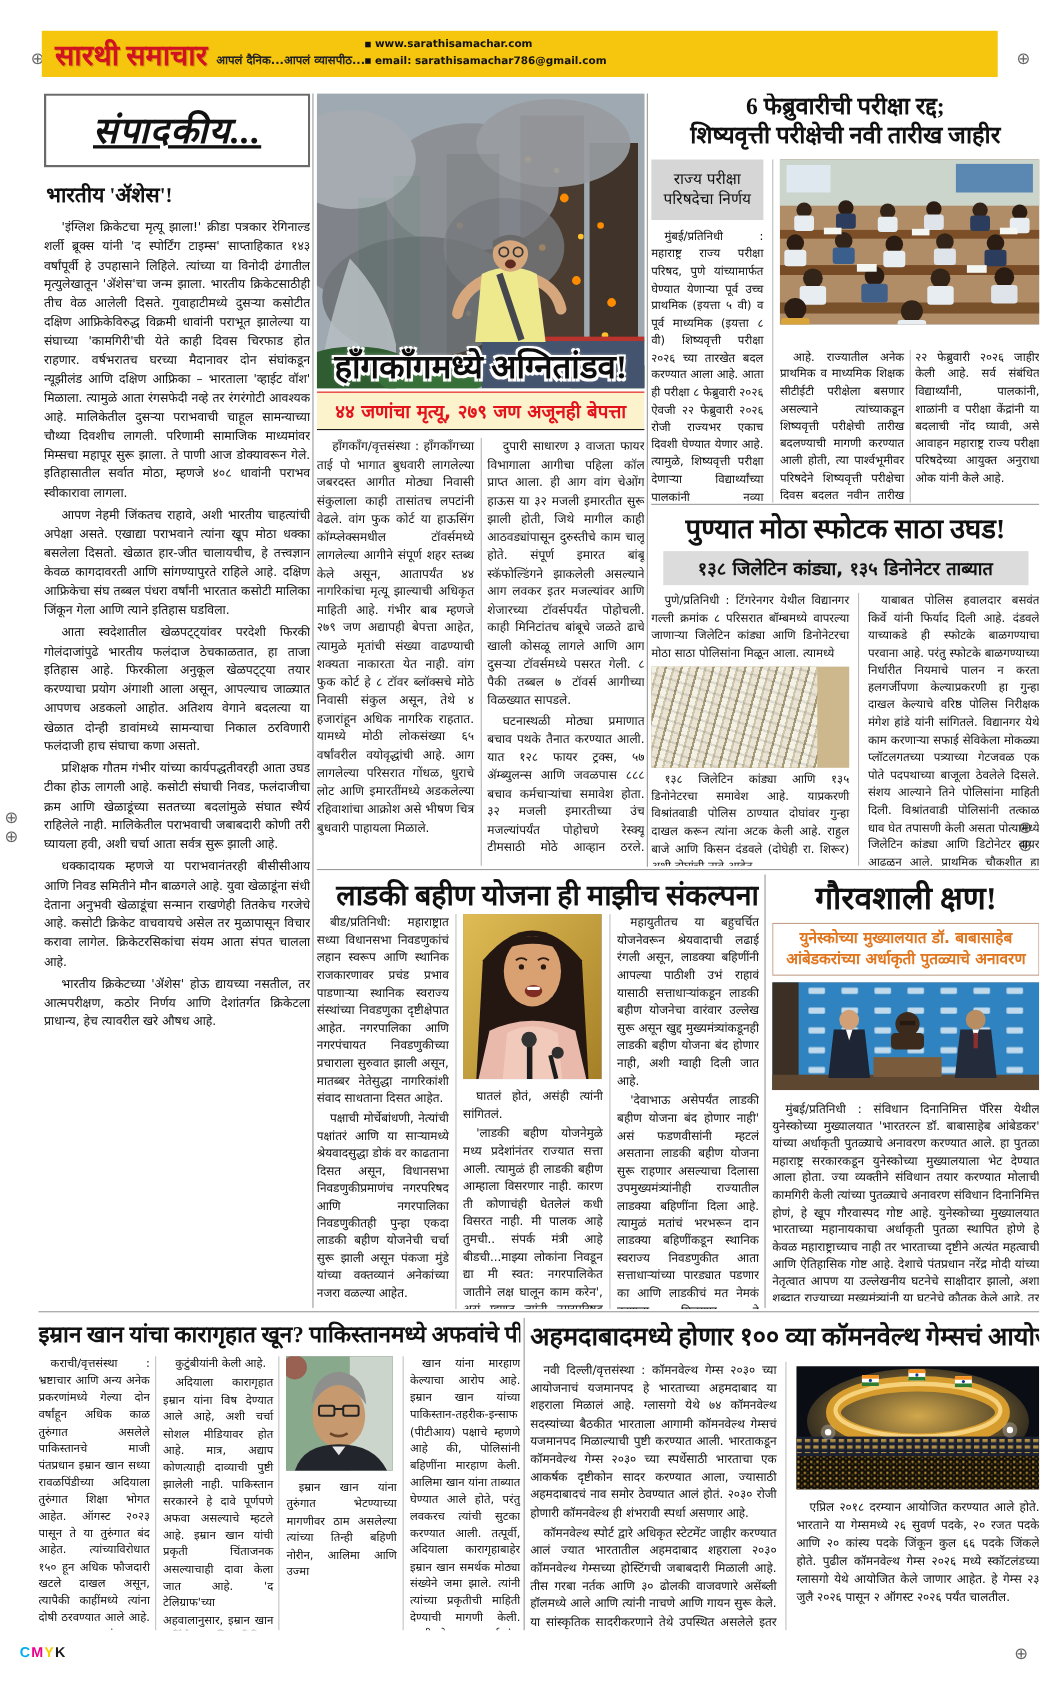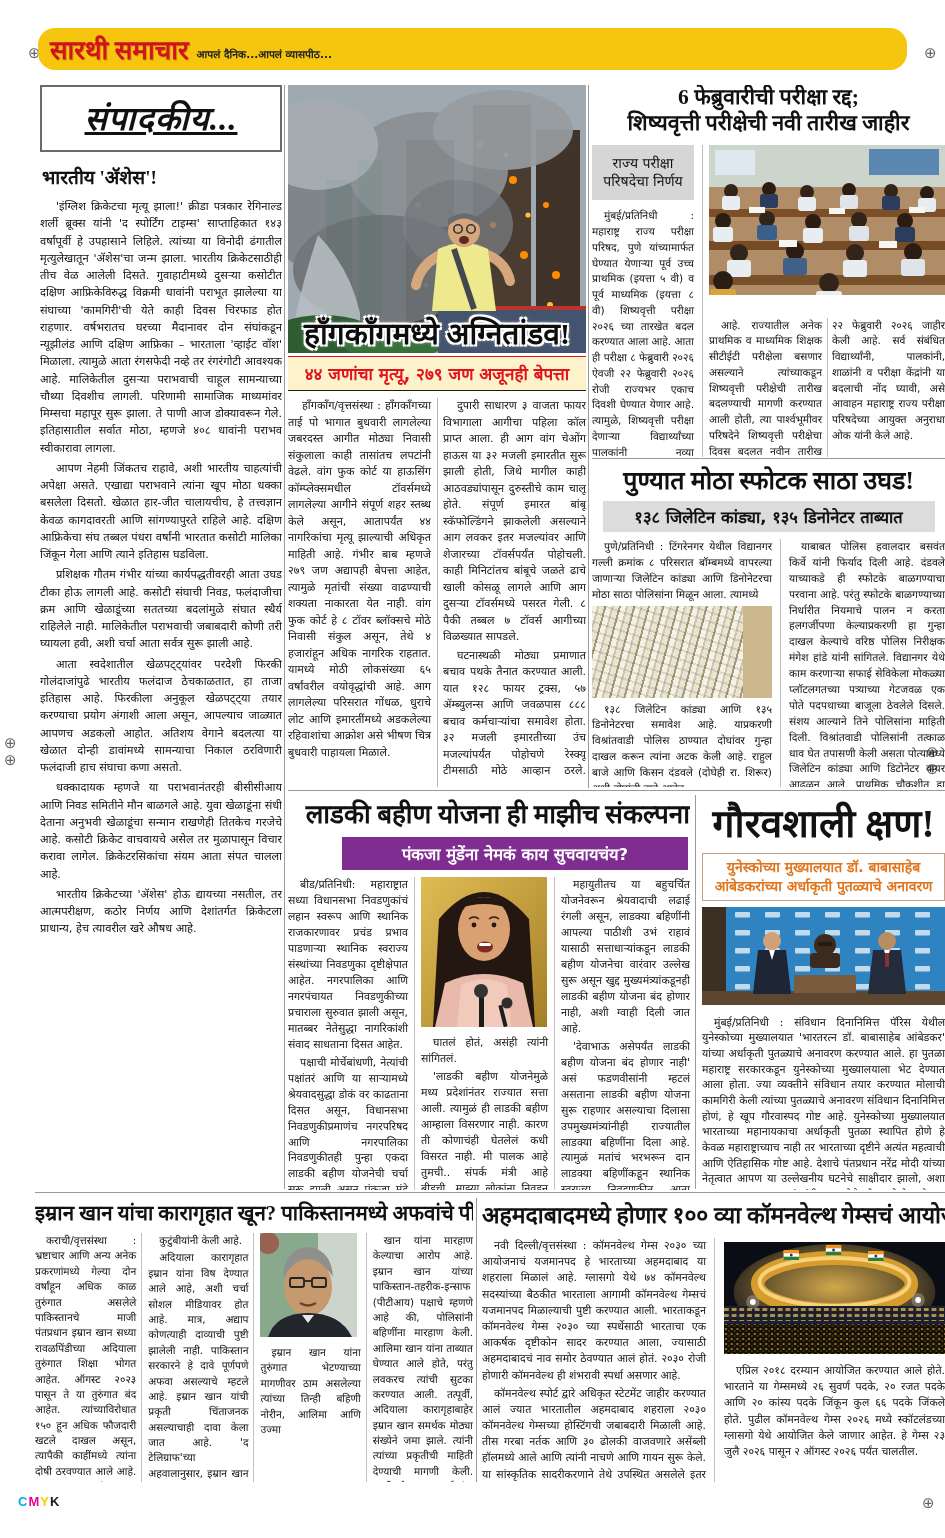--- a/index.html
+++ b/index.html
@@ -7,21 +7,21 @@
   .page { position:relative; width:945px; height:1538px; background:#fff; overflow:hidden;
           font-family:"DejaVu Sans", sans-serif; color:#111; }
 
   
   .reg { position:absolute; color:#666; font-size:15px; line-height:1; }
   .cmyk { position:absolute; font-size:13px; font-weight:bold; letter-spacing:1px; font-family:"Liberation Sans",sans-serif; }
   .cmyk .c{color:#00adee}.cmyk .m{color:#ec008c}.cmyk .y{color:#f7cf00}.cmyk .k{color:#1a1a1a}
 
   
   .masthead { position:absolute; left:38px; top:28px; width:869px; height:42px; background:#f6c50e;
-              display:flex; align-items:center; padding:0 12px;border-radius:17px; }
+              display:flex; align-items:center; padding:0 12px; }
   .mh-title { font-size:26px; font-weight:800; color:#d01221; font-family:"Liberation Serif",serif;
               text-shadow:1px 1px 0 rgba(120,0,0,.25); white-space:nowrap; }
   .mh-tag { font-size:10.5px; font-weight:bold; color:#222; margin-left:8px; margin-top:10px; white-space:nowrap;}
   .mh-date { flex:1; text-align:center; font-size:14.5px; font-weight:bold; color:#111; white-space:nowrap; }
   .mh-contact { font-size:9.5px; font-weight:bold; color:#111; line-height:1.55; text-align:left; white-space:nowrap;}
   .mh-contact .sq { display:inline-block; width:5px; height:5px; background:#111; margin-right:4px; vertical-align:middle;}
 
   
   .vrule { position:absolute; width:1px; background:#9a9a9a; }
   .hrule { position:absolute; height:1px; background:#9a9a9a; }
@@ -77,21 +77,21 @@
              font-size:16.5px; text-align:center; padding:5px 0; }
   .lb-row { display:flex; }
   .lb-c1 { width:120px; }
   .lb-mid { width:134px; border-left:1px solid #c2c2c2; margin-left:6px; padding-left:6px; }
   .lb-c3 { flex:1; border-left:1px solid #c2c2c2; margin-left:6px; padding-left:6px; }
   .ladki p { font-size:10.8px; line-height:1.48; text-align:justify; text-indent:12px; margin-bottom:2px; }
   .lb-photo { width:126px; height:150px; margin-bottom:4px; }
 
   
   .gaurav { position:absolute; left:702px; top:795px; width:243px; height:395px; overflow:hidden; }
-  .gv-h { font-weight:800; font-size:39px; text-align:center; font-family:"Liberation Serif",serif; }
+  .gv-h { font-weight:800; font-size:29px; text-align:center; font-family:"Liberation Serif",serif; }
   .gv-deck { border:1px solid #c2a08a; margin:5px 0 6px; padding:4px 2px; color:#e0761f; font-weight:bold;
              font-size:14px; text-align:center; line-height:1.35; }
   .gv-photo { width:243px; height:98px; }
   .gv-body { margin-top:6px; height:182px; overflow:hidden; }
   .gaurav p { font-size:10.8px; line-height:1.45; text-align:justify; text-indent:12px; }
 
   
   .imran { position:absolute; left:35px; top:1198px; width:438px; height:284px; overflow:hidden; }
   .ik-h { text-align:center; font-weight:800; font-size:20.5px; font-family:"Liberation Serif",serif; white-space:nowrap;}
   .ik-row { display:flex; margin-top:7px; }
@@ -134,39 +134,43 @@
   <div class="cmyk" style="left:55px;top:47px">
     <span class="c">C</span><span class="m">M</span><span class="y">Y</span><span class="k">K</span>
   </div>
   <div class="cmyk" style="left:18px;top:1494px">
     <span class="c">C</span><span class="m">M</span><span class="y">Y</span><span class="k">K</span>
   </div>
 
   <div class="masthead">
     <span class="mh-title">सारथी समाचार</span>
     <span class="mh-tag">आपलं दैनिक...आपलं व्यासपीठ...</span>
+    <span class="mh-contact">
+      <span><span class="sq"></span><span>www.sarathisamachar.com</span></span><br>
+      <span><span class="sq"></span><span>email: sarathisamachar786@gmail.com</span></span>
+    </span>
   </div>
 
   <div class="vrule" style="left:284px;top:85px;height:1104px"></div>
   <div class="vrule" style="left:588px;top:85px;height:703px"></div>
   <div class="vrule" style="left:695px;top:795px;height:394px"></div>
   <div class="vrule" style="left:476px;top:1198px;height:284px"></div>
   <div class="hrule" style="left:592px;top:458px;width:353px"></div>
   <div class="hrule" style="left:288px;top:790px;width:657px"></div>
   <div class="hrule" style="left:35px;top:1192px;width:910px"></div>
 
   <div class="editorial bt">
     <div class="ed-kickbox">
       <span class="ed-kicker">संपादकीय...</span>
     </div>
     <div class="ed-headline">भारतीय 'ॲशेस'!</div>
     <p>'इंग्लिश क्रिकेटचा मृत्यू झाला!' क्रीडा पत्रकार रेगिनाल्ड शर्ली ब्रूक्स यांनी 'द स्पोर्टिंग टाइम्स' साप्ताहिकात १४३ वर्षांपूर्वी हे उपहासाने लिहिले. त्यांच्या या विनोदी ढंगातील मृत्युलेखातून 'ॲशेस'चा जन्म झाला. भारतीय क्रिकेटसाठीही तीच वेळ आलेली दिसते. गुवाहाटीमध्ये दुसऱ्या कसोटीत दक्षिण आफ्रिकेविरुद्ध विक्रमी धावांनी पराभूत झालेल्या या संघाच्या 'कामगिरी'ची येते काही दिवस चिरफाड होत राहणार. वर्षभरातच घरच्या मैदानावर दोन संघांकडून न्यूझीलंड आणि दक्षिण आफ्रिका – भारताला 'व्हाईट वॉश' मिळाला. त्यामुळे आता रंगसफेदी नव्हे तर रंगरंगोटी आवश्यक आहे. मालिकेतील दुसऱ्या पराभवाची चाहूल सामन्याच्या चौथ्या दिवशीच लागली. परिणामी सामाजिक माध्यमांवर मिम्सचा महापूर सुरू झाला. ते पाणी आज डोक्यावरून गेले. इतिहासातील सर्वात मोठा, म्हणजे ४०८ धावांनी पराभव स्वीकारावा लागला.</p>
     <p>आपण नेहमी जिंकतच राहावे, अशी भारतीय चाहत्यांची अपेक्षा असते. एखाद्या पराभवाने त्यांना खूप मोठा धक्का बसलेला दिसतो. खेळात हार-जीत चालायचीच, हे तत्त्वज्ञान केवळ कागदावरती आणि सांगण्यापुरते राहिले आहे. दक्षिण आफ्रिकेचा संघ तब्बल पंधरा वर्षांनी भारतात कसोटी मालिका जिंकून गेला आणि त्याने इतिहास घडविला.</p>
+    <p>आता स्वदेशातील खेळपट्ट्यांवर परदेशी फिरकी गोलंदाजांपुढे भारतीय फलंदाज ठेचकाळतात, हा ताजा इतिहास आहे. फिरकीला अनुकूल खेळपट्ट्या तयार करण्याचा प्रयोग अंगाशी आला असून, आपल्याच जाळ्यात आपणच अडकलो आहोत. अतिशय वेगाने बदलत्या या खेळात दोन्ही डावांमध्ये सामन्याचा निकाल ठरविणारी फलंदाजी हाच संघाचा कणा असतो.</p>
     <p>प्रशिक्षक गौतम गंभीर यांच्या कार्यपद्धतीवरही आता उघड टीका होऊ लागली आहे. कसोटी संघाची निवड, फलंदाजीचा क्रम आणि खेळाडूंच्या सततच्या बदलांमुळे संघात स्थैर्य राहिलेले नाही. मालिकेतील पराभवाची जबाबदारी कोणी तरी घ्यायला हवी, अशी चर्चा आता सर्वत्र सुरू झाली आहे.</p>
-    <p>आता स्वदेशातील खेळपट्ट्यांवर परदेशी फिरकी गोलंदाजांपुढे भारतीय फलंदाज ठेचकाळतात, हा ताजा इतिहास आहे. फिरकीला अनुकूल खेळपट्ट्या तयार करण्याचा प्रयोग अंगाशी आला असून, आपल्याच जाळ्यात आपणच अडकलो आहोत. अतिशय वेगाने बदलत्या या खेळात दोन्ही डावांमध्ये सामन्याचा निकाल ठरविणारी फलंदाजी हाच संघाचा कणा असतो.</p>
     <p>धक्कादायक म्हणजे या पराभवानंतरही बीसीसीआय आणि निवड समितीने मौन बाळगले आहे. युवा खेळाडूंना संधी देताना अनुभवी खेळाडूंचा सन्मान राखणेही तितकेच गरजेचे आहे. कसोटी क्रिकेट वाचवायचे असेल तर मुळापासून विचार करावा लागेल. क्रिकेटरसिकांचा संयम आता संपत चालला आहे.</p>
     <p>भारतीय क्रिकेटच्या 'ॲशेस' होऊ द्यायच्या नसतील, तर आत्मपरीक्षण, कठोर निर्णय आणि देशांतर्गत क्रिकेटला प्राधान्य, हेच त्यावरील खरे औषध आहे.</p>
   </div>
 
   <div class="hk">
     <div class="hk-photowrap">
       <svg class="photo" width="298" height="268" viewBox="0 0 298 268">
         <rect width="298" height="268" fill="#9fa9b1"></rect>
         <rect x="118" y="55" width="48" height="200" fill="#43382e"></rect>
         <rect x="185" y="20" width="58" height="235" fill="#4a3c31"></rect>
@@ -345,21 +349,20 @@
         <p>१३८ जिलेटिन कांड्या आणि १३५ डिनोनेटरचा समावेश आहे. याप्रकरणी विश्रांतवाडी पोलिस ठाण्यात दोघांवर गुन्हा दाखल करून त्यांना अटक केली आहे. राहुल बाजे आणि किसन दंडवले (दोघेही रा. शिरूर) अशी दोघांची नावे आहेत.</p>
       </div>
       <div class="pn-b">
         <p>याबाबत पोलिस हवालदार बसवंत किर्वे यांनी फिर्याद दिली आहे. दंडवले याच्याकडे ही स्फोटके बाळगण्याचा परवाना आहे. परंतु स्फोटके बाळगण्याच्या निर्धारीत नियमाचे पालन न करता हलगर्जीपणा केल्याप्रकरणी हा गुन्हा दाखल केल्याचे वरिष्ठ पोलिस निरीक्षक मंगेश हांडे यांनी सांगितले. विद्यानगर येथे काम करणाऱ्या सफाई सेविकेला मोकळ्या प्लॉटलगतच्या पत्र्याच्या गेटजवळ एक पोते पदपथाच्या बाजूला ठेवलेले दिसले. संशय आल्याने तिने पोलिसांना माहिती दिली. विश्रांतवाडी पोलिसांनी तत्काळ धाव घेत तपासणी केली असता पोत्यामध्ये जिलेटिन कांड्या आणि डिटोनेटर वायर आढळून आले. प्राथमिक चौकशीत हा साठा एका बांधकाम व्यावसायिकाचा असल्याचे समोर आले. बाजे आणि दंडवलेकडे परवाना आहे. मात्र, नागरिकांच्या जीवितास धोका होऊ शकतो, अशा ठिकाणी साहित्य ठेवून निष्काळजीपणा केल्याप्रकरणी त्यांच्यावर गुन्हा दाखल केला आहे.</p>
       </div>
     </div>
   </div>
 
   <div class="ladki">
     <div class="lb-h">लाडकी बहीण योजना ही माझीच संकल्पना</div>
-    <div class="lb-deck">पंकजा मुंडेंना नेमकं काय सुचवायचंय?</div>
     <div class="lb-row">
       <div class="lb-c1">
         <p>बीड/प्रतिनिधी: महाराष्ट्रात सध्या विधानसभा निवडणुकांचं लहान स्वरूप आणि स्थानिक राजकारणावर प्रचंड प्रभाव पाडणाऱ्या स्थानिक स्वराज्य संस्थांच्या निवडणुका दृष्टीक्षेपात आहेत. नगरपालिका आणि नगरपंचायत निवडणुकीच्या प्रचाराला सुरुवात झाली असून, मातब्बर नेतेसुद्धा नागरिकांशी संवाद साधताना दिसत आहेत.</p>
         <p>पक्षाची मोर्चेबांधणी, नेत्यांची पक्षांतरं आणि या साऱ्यामध्ये श्रेयवादसुद्धा डोकं वर काढताना दिसत असून, विधानसभा निवडणुकीप्रमाणंच नगरपरिषद आणि नगरपालिका निवडणुकीतही पुन्हा एकदा लाडकी बहीण योजनेची चर्चा सुरू झाली असून पंकजा मुंडे यांच्या वक्तव्यानं अनेकांच्या नजरा वळल्या आहेत.</p>
 
       </div>
       <div class="lb-mid">
         <svg class="photo lb-photo" viewBox="0 0 126 150">
           <defs>
               <linearGradient id="gold" x1="0" y1="0" x2="1" y2="1">

